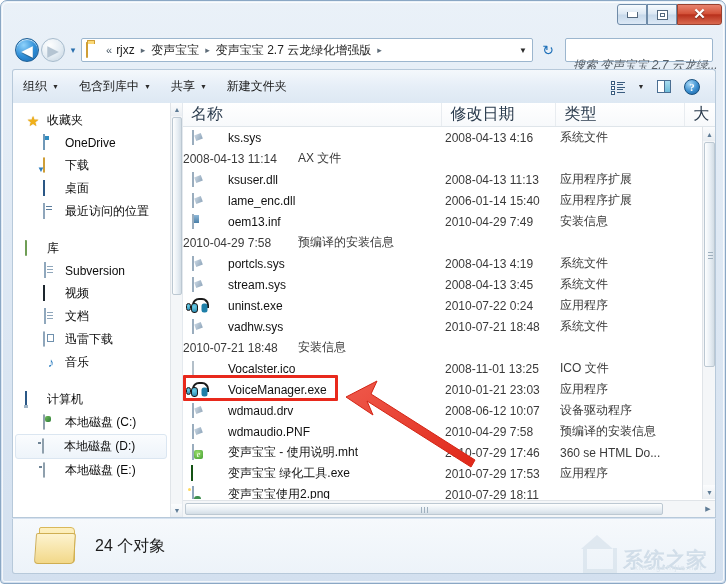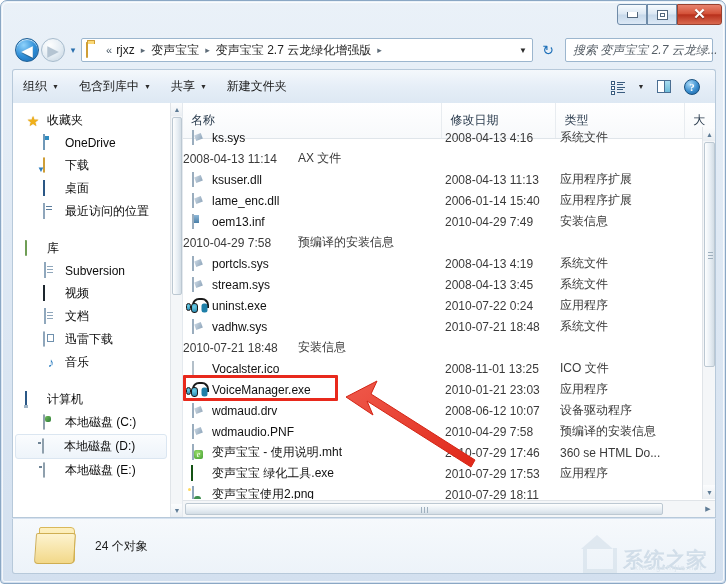--- a/index.html
+++ b/index.html
@@ -120,21 +120,21 @@
   #btn-refresh {
     position: absolute; left: 535px; top: 7px; width: 24px; height: 24px;
     border: 1px solid transparent; border-radius: 2px;
     display:flex; align-items:center; justify-content:center;
     color: #1d6fb8; font-size: 14px;
   }
 
   #searchbox {
     position: absolute; left: 564px; top: 7px; width: 148px; height: 24px;
     background: #ffffff; border: 1px solid #9cb6ce; border-radius: 2px;
-    display:flex; align-items:center; padding: 0 4px 0 7px;
+    display:flex; align-items:flex-start; padding: 16px 4px 0 7px;
   }
   #search-input {
     flex: 1; border: none; outline: none; height: 20px;
     font-family: "Liberation Sans", sans-serif; font-size: 12px;
     color: #1e1e1e; background: transparent; font-style: italic;
   }
   #search-input::placeholder { color: #555e66; font-style: italic; }
 
   
   #cmdbar {
@@ -251,41 +251,41 @@
   #nav-sb-down { bottom: 0; }
   #nav-sb-thumb {
     position: absolute; left: 1px; top: 14px; width: 10px; height: 178px;
     background: linear-gradient(90deg,#fdfefe,#e6edf3 60%,#d3dde5);
     border: 1px solid #bcc8d2; border-radius: 2px;
   }
 
   
   #filepane { flex: 1; position: relative; background: #fff; overflow: hidden; }
   #colheader {
-    position: absolute; left: 0; top: 0; right: 0; height: 36px;
+    position: absolute; left: 0; top: 0; right: 0; height: 24px;
     background: linear-gradient(180deg,#ffffff 0%,#f7f9fb 100%);
     border-bottom: 1px solid #dfe5ea;
-    display: flex; font-size: 12px; color: #2a3b4d; align-items: flex-end;
+    display: flex; font-size: 16px; color: #2a3b4d; align-items: flex-end;
   }
   .col {
     display: flex; align-items: center; padding-left: 8px;
     border-right: 1px solid #e8ecf0; height: 100%; cursor: default;
     white-space: nowrap; overflow: hidden;
   }
   .col-name { width: 262px; }
   .col-date { width: 115px; }
   .col-type { width: 130px; }
   .col-size { width: 30px; border-right: none; }
 
   #rows { position: absolute; left: 0; top: 24px; right: 13px; bottom: 18px; overflow: hidden; }
   .row {
     height: 21px; display: flex; align-items: center;
     font-size: 12px; color: #111111; cursor: default;
   }
-  .cell-name { width: 262px; display: flex; align-items: center; gap: 6px; padding-left: 7px; overflow: hidden; white-space: nowrap; }
+  .cell-name { width: 262px; display: flex; align-items: center; gap: 22px; padding-left: 7px; overflow: hidden; white-space: nowrap; }
   .cell-date { width: 115px; color: #3a3a3a; }
   .cell-type { width: 130px; color: #3a3a3a; overflow: hidden; white-space: nowrap; }
 
   .fico { width: 16px; height: 16px; flex: none; position: relative; }
   .fico-sys {
     width:12px;height:14px;background:#fcfdfe;border:1px solid #9aadbe;margin:1px 0 0 2px;position:relative;
   }
   .fico-sys:after{content:'';position:absolute;left:2px;top:4px;width:7px;height:6px;background:linear-gradient(135deg,#c9d6e2,#8fa6bb);transform:rotate(-20deg);}
   .fico-blank { width:12px;height:14px;background:#ffffff;border:1px solid #b3bfc9;margin:1px 0 0 2px;}
   .fico-inf {
@@ -404,21 +404,21 @@
     background: linear-gradient(180deg,#fdf0c0 0%,#f5dc8e 100%);
     border:1px solid #d9b85a; border-radius: 2px 4px 3px 3px;
   }
   #details-folder .ffront {
     position:absolute; left:0px; top:8px; width:40px; height:31px;
     background: linear-gradient(180deg,#fdf3cf 0%,#f2d889 100%);
     border:1px solid #cfae52; border-radius: 2px 3px 4px 4px;
     transform: skewX(-4deg);
   }
   #details-text {
-    margin-left: 12px; font-size: 12px; color: #1d1d1d;
+    margin-left: 12px; font-size: 16px; color: #1d1d1d;
   }
   #watermark {
     position: absolute; right: 8px; bottom: 2px;
     display: flex; align-items: flex-end; gap: 4px;
     opacity: .55; pointer-events: none;
   }
   #wm-mark {
     width: 44px; height: 40px; position: relative;
   }
   #wm-mark:before {

